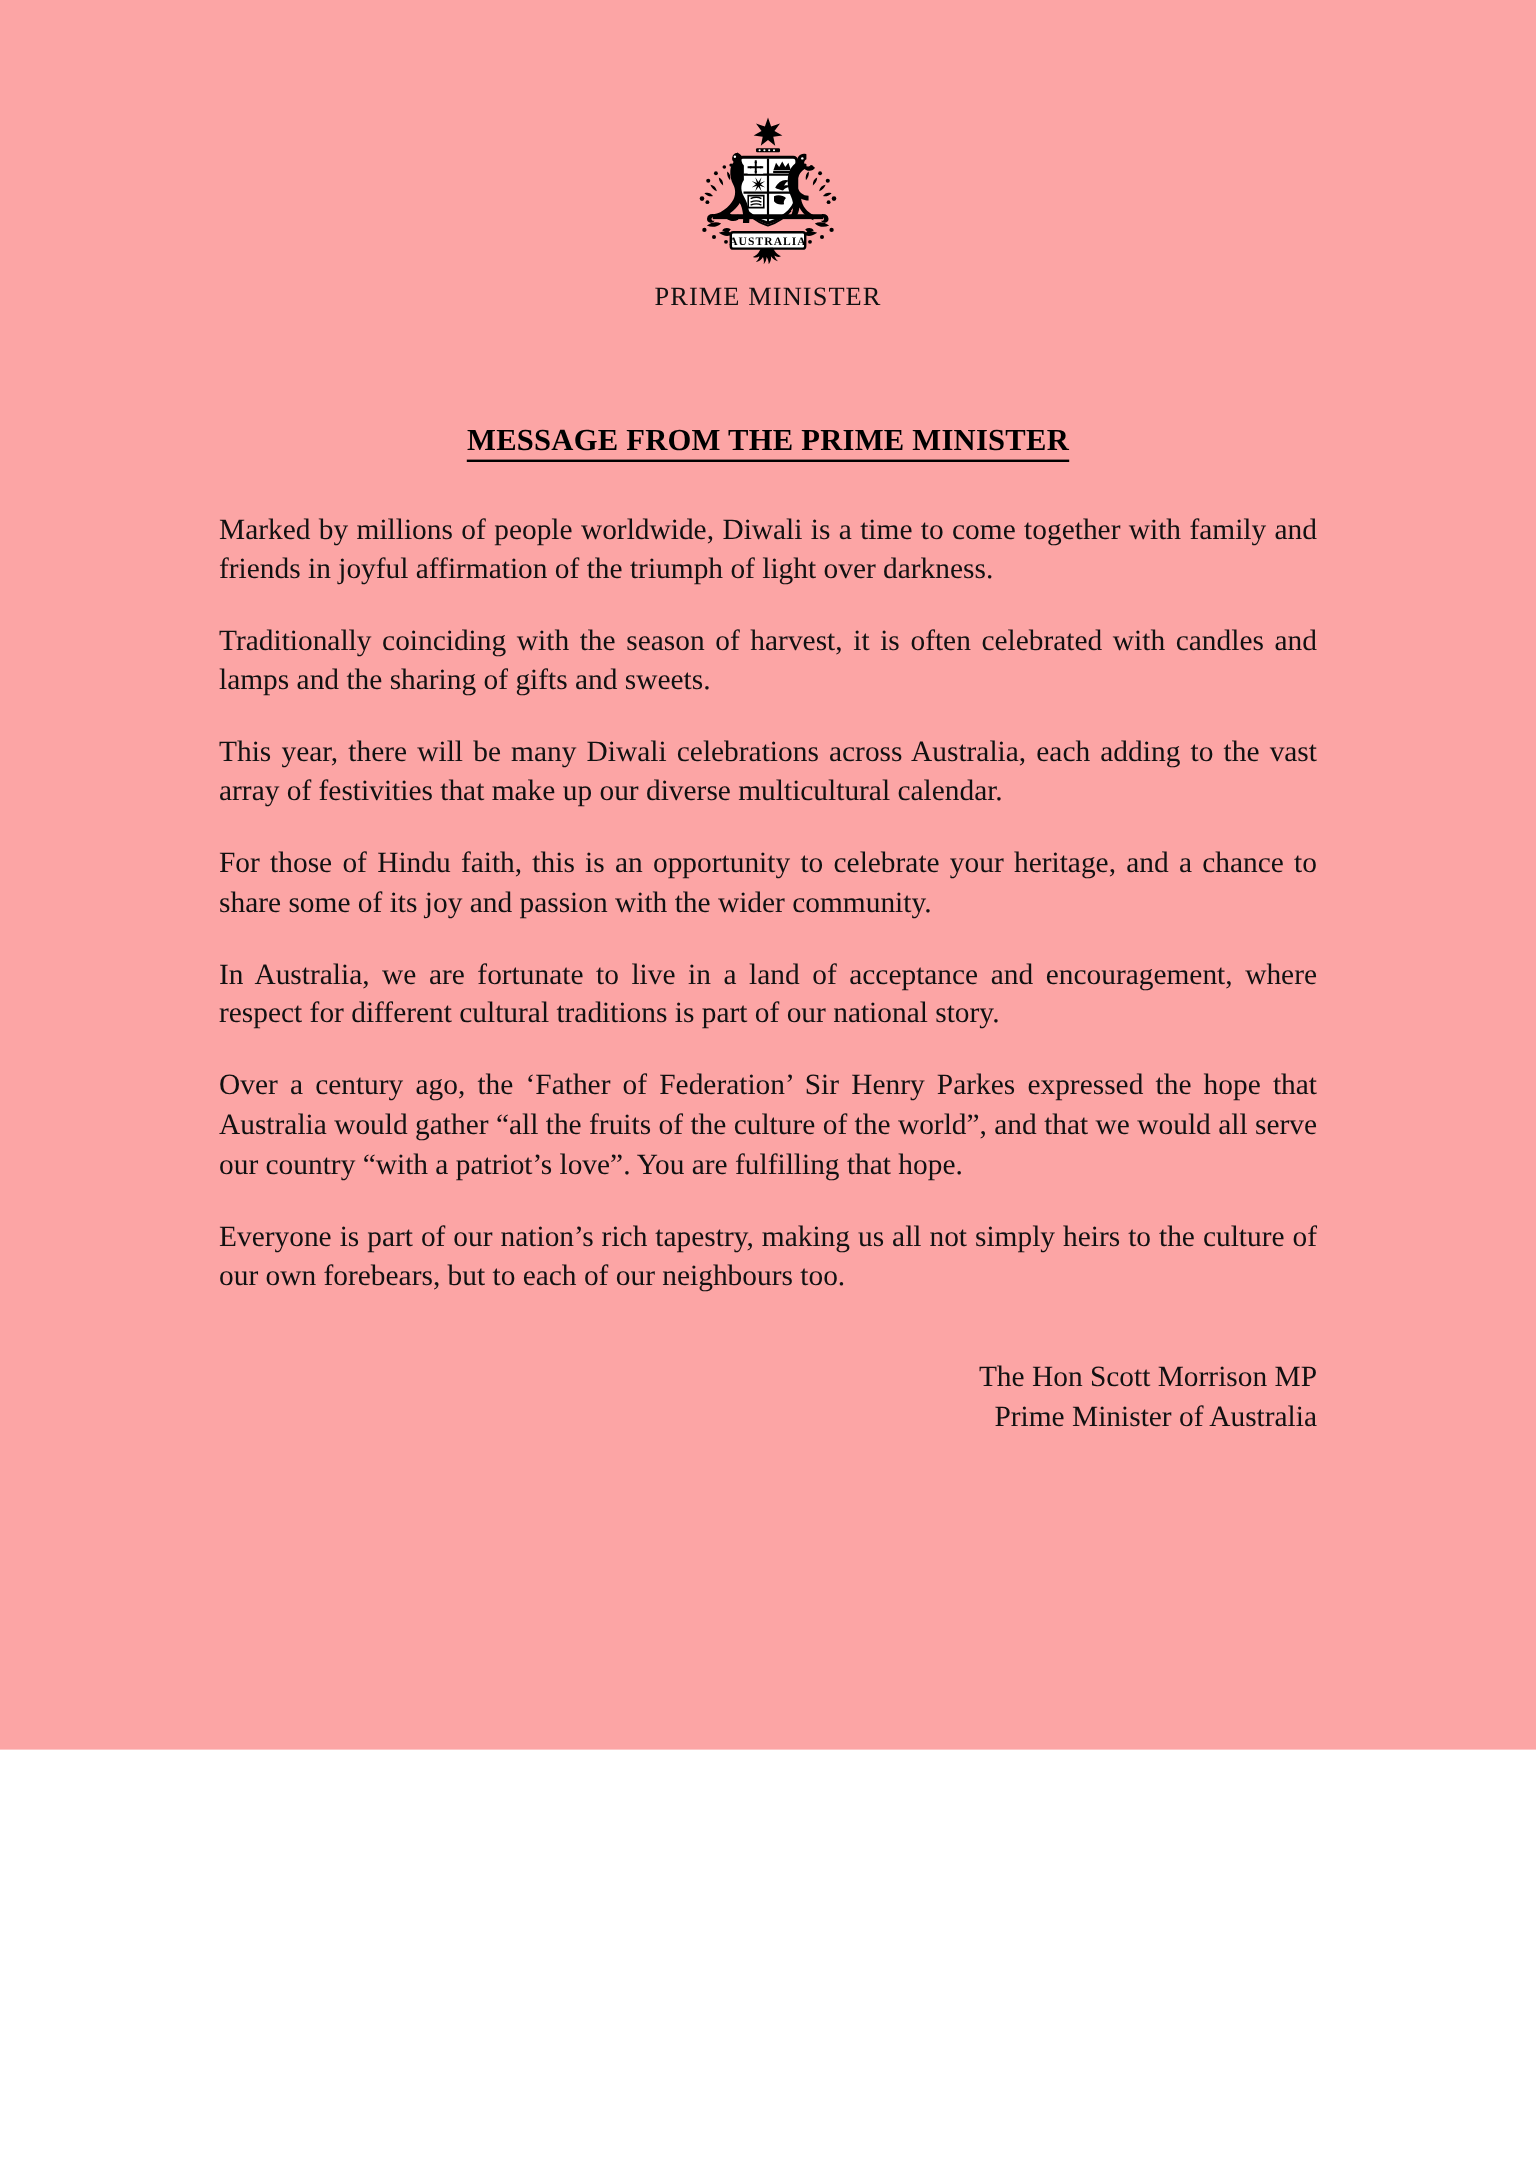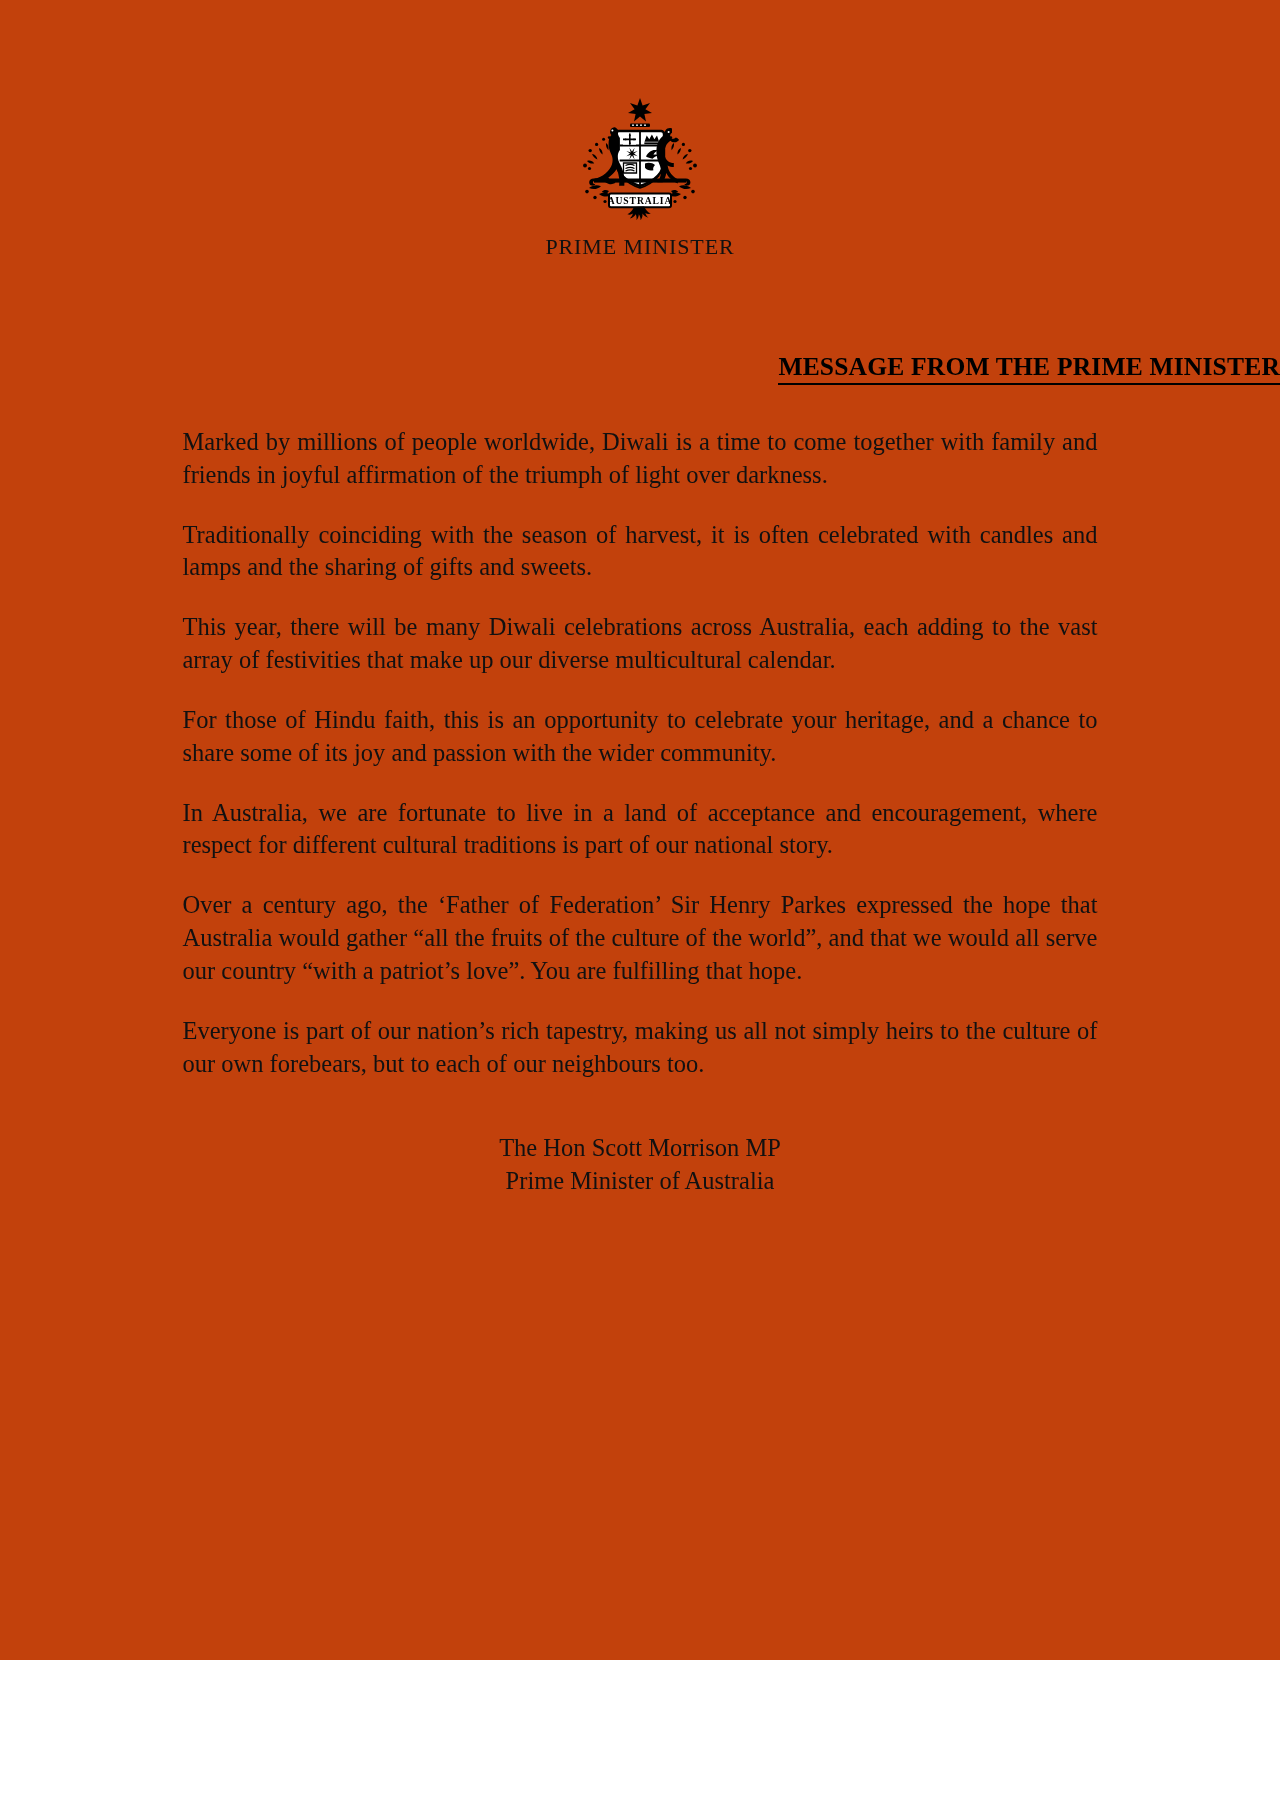--- a/index.html
+++ b/index.html
@@ -11,22 +11,22 @@
   body {
     width: 1280px;
     height: 1810px;
     font-family: "Liberation Serif", "DejaVu Serif", serif;
     color: #0d0d0d;
     position: relative;
     overflow: hidden;
   }
   .page {
     width: 1280px;
-    height: 1660px;
-    background: #c2410c;
+    height: 1458px;
+    background: #fca5a5;
     position: relative;
     box-sizing: border-box;
   }
 
   
   .letterhead {
     padding-top: 92px;
     text-align: center;
   }
   .crest {
@@ -42,21 +42,21 @@
     font-size: 22px;
     letter-spacing: 0.9px;
     font-weight: 400;
     font-family: "Liberation Serif", "DejaVu Serif", serif;
     color: #111111;
   }
 
   
   .doc-heading {
     margin-top: 92px;
-    text-align: right;
+    text-align: center;
     font-size: 25.5px;
     font-weight: bold;
     letter-spacing: 0.2px;
     color: #000000;
   }
   .doc-heading span.ul {
     border-bottom: 2px solid #000;
     padding-bottom: 2px;
   }
   .doc-subheading {
@@ -87,21 +87,21 @@
 
   .signature {
     margin: 0 auto;
     width: 915px;
     padding-top: 52px;
     box-sizing: border-box;
   }
   .signature div {
     font-size: 24.5px;
     line-height: 1.34;
-    text-align: center;
+    text-align: right;
     color: #111111;
   }
 </style>
 </head>
 <body>
 
 <div class="page">
 
   <div class="letterhead">
 

